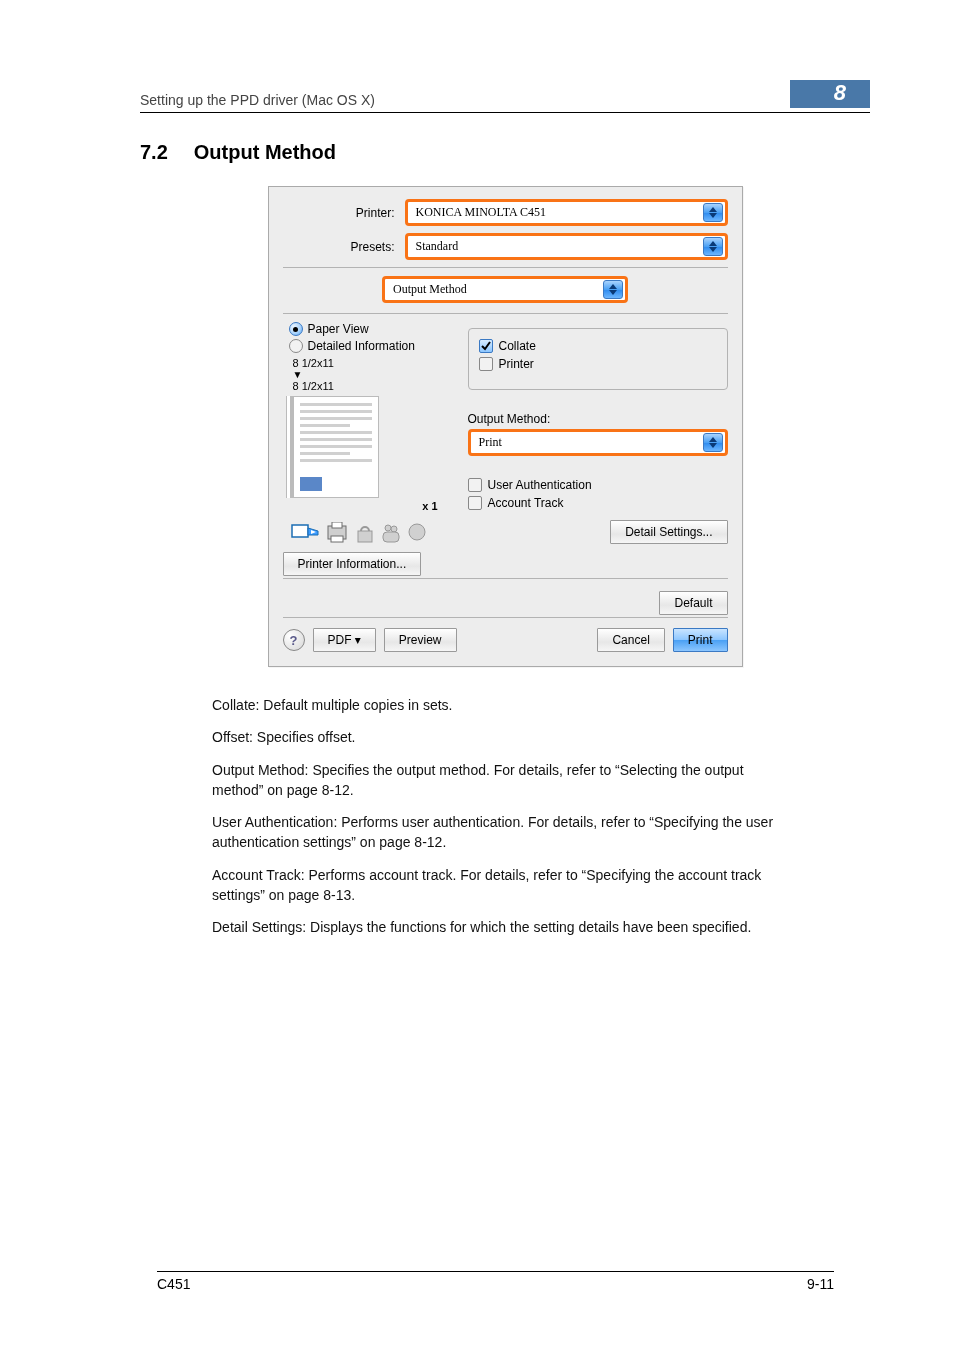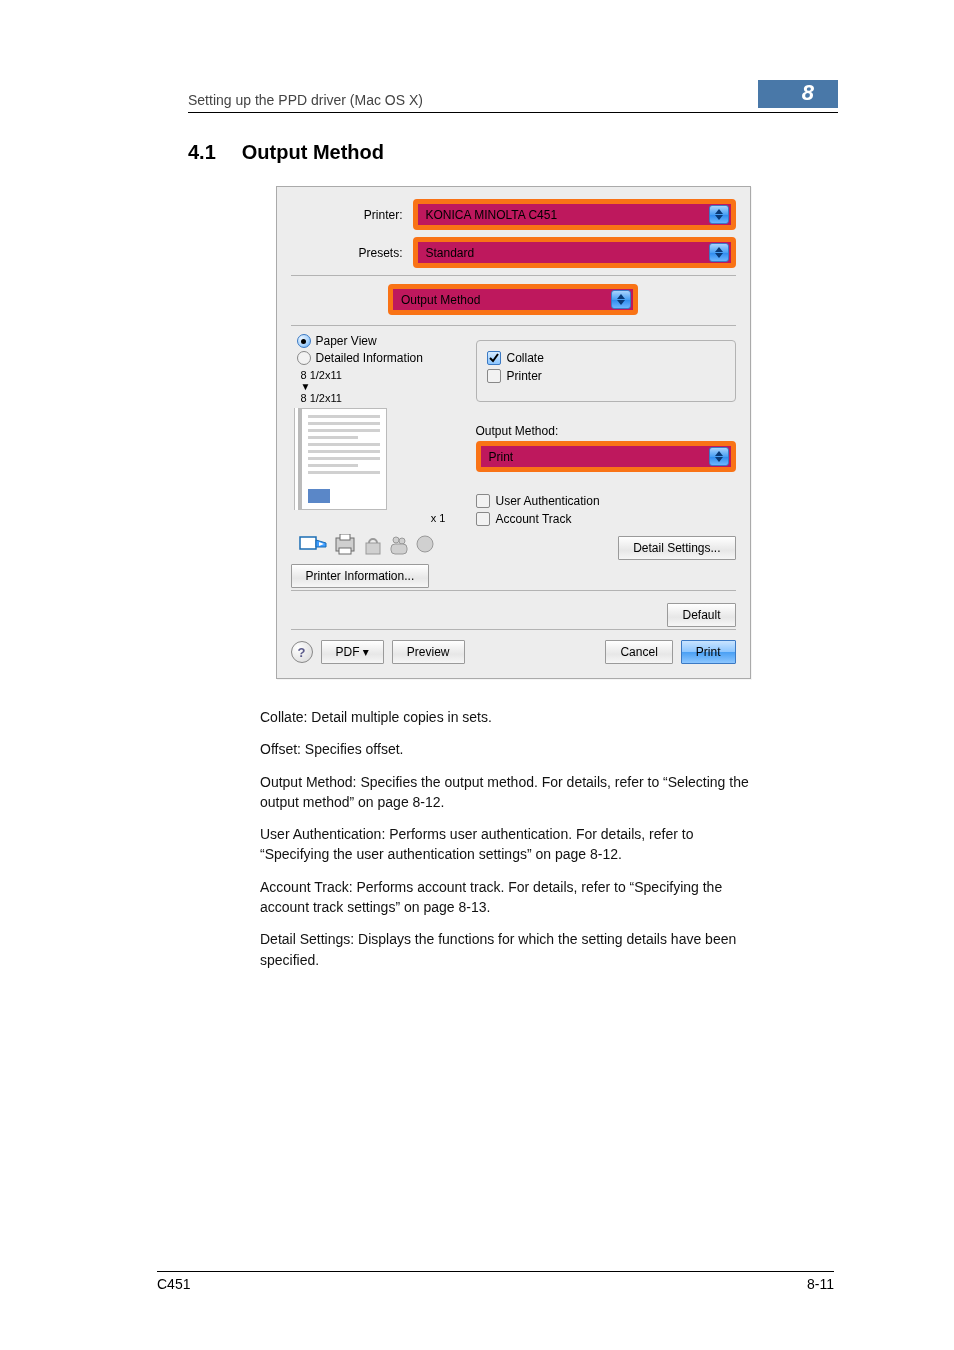--- a/index.html
+++ b/index.html
@@ -6,22 +6,21 @@
     margin: 0;
     font-family: "Helvetica Neue", Helvetica, Arial, sans-serif;
     background: #fff;
     font-size: 14px;
     color: #000;
     width: 954px;
     height: 1350px;
     position: relative;
   }
   .page {
-    padding: 80px 116px 40px 140px;
-    margin-left: 48px;
+    padding: 80px 84px 40px 140px;
   }
   .header-line {
     display: flex;
     align-items: flex-end;
     justify-content: space-between;
     border-bottom: 1px solid #000;
     padding-bottom: 4px;
     margin-bottom: 28px;
   }
   .header-line .left {
@@ -62,27 +61,28 @@
     margin-bottom: 7px;
   }
   .mac-row .lbl {
     width: 112px;
     text-align: right;
     padding-right: 10px;
   }
   .aqua-select {
     flex: 1;
     height: 21px;
-    background: #be185d;
-    border: 5px solid #f97316;
+    background: #ffffff;
+    border: 3px solid #f97316;
     border-radius: 4px;
     display: flex;
     align-items: center;
     justify-content: space-between;
     padding: 0 2px 0 8px;
+    font-family: Liberation Serif, serif;
   }
   .aqua-end {
     width: 18px;
     height: 17px;
     border-radius: 3px;
     background: linear-gradient(to bottom, #a9d3fd 0%, #4aa0f4 50%, #2d8aee 51%, #6cb6ff 100%);
     display: flex;
     flex-direction: column;
     align-items: center;
     justify-content: center;
@@ -125,21 +125,21 @@
     padding:6px 6px; gap:4px;
     margin: 4px 0 0 10px;
     position:relative;
     box-shadow: -3px 0 0 #bbb, -6px 0 0 #fff, -7px 0 0 #bbb;
   }
   .page-thumb .l { height:3px; background:#d0d0d0; }
   .page-thumb .l.short { width:70%; }
   .page-thumb .sig {
     width: 22px; height:14px; background:#5a87c8; margin-top:auto;
   }
-  .xn { font-size:11px; text-align:right; margin: 2px 10px 0 0; }
+  .xn { font-size:11px; text-align:right; margin: 2px 10px 0 0; font-weight: bold; }
 
   .status-icons { display:flex; gap:6px; align-items:center; margin:10px 0 0 8px; }
   .status-icons svg { display:block; }
 
   .mac-button, .mac-button-blue {
     height: 22px;
     border-radius: 1px;
     border: 1px solid #9a9a9a;
     background: linear-gradient(to bottom,#ffffff 0%, #e7e7e7 60%, #f6f6f6 100%);
     display:inline-flex; align-items:center; justify-content:center;
@@ -206,21 +206,21 @@
 <body>
 
 <div class="page">
 
   <div class="header-line">
     <div class="left">Setting up the PPD driver (Mac OS X)</div>
     <div class="chapter-badge">8</div>
   </div>
 
   <h2 class="section-heading">
-    <span class="sn">4.1</span><span>Output Method</span>
+    <span class="sn">7.2</span><span>Output Method</span>
   </h2>
 
   <div class="mac-dialog">
 
     <div class="mac-row">
       <div class="lbl">Printer:</div>
       <div class="aqua-select">
         <span>KONICA MINOLTA C451</span>
         <span class="aqua-end">
           <svg width="8" height="5">
@@ -404,26 +404,26 @@
         </div>
         <div class="mac-button-blue">
           <span>Print</span>
         </div>
       </div>
     </div>
 
   </div>
 
   <div class="body-text">
-    <p>Collate: Detail multiple copies in sets.</p>
+    <p>Collate: Default multiple copies in sets.</p>
     <p>Offset: Specifies offset.</p>
     <p>Output Method: Specifies the output method. For details, refer to “Selecting the output method” on page 8-12.</p>
     <p>User Authentication: Performs user authentication. For details, refer to “Specifying the user authentication settings” on page 8-12.</p>
     <p>Account Track: Performs account track. For details, refer to “Specifying the account track settings” on page 8-13.</p>
     <p>Detail Settings: Displays the functions for which the setting details have been specified.</p>
   </div>
 
 </div>
 
 <div class="page-footer">
   <span>C451</span>
-  <span>8-11</span>
+  <span>9-11</span>
 </div>
 
 </body></html>

